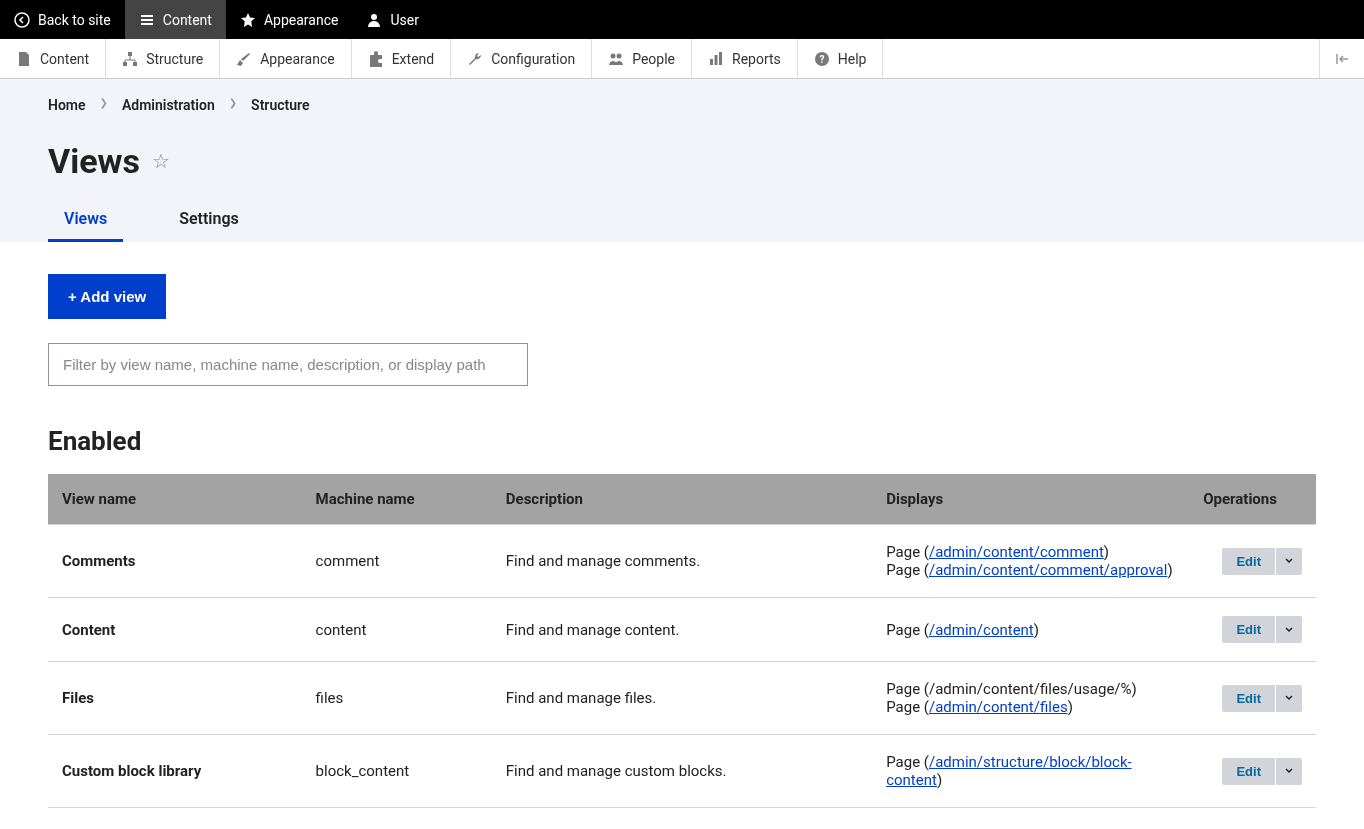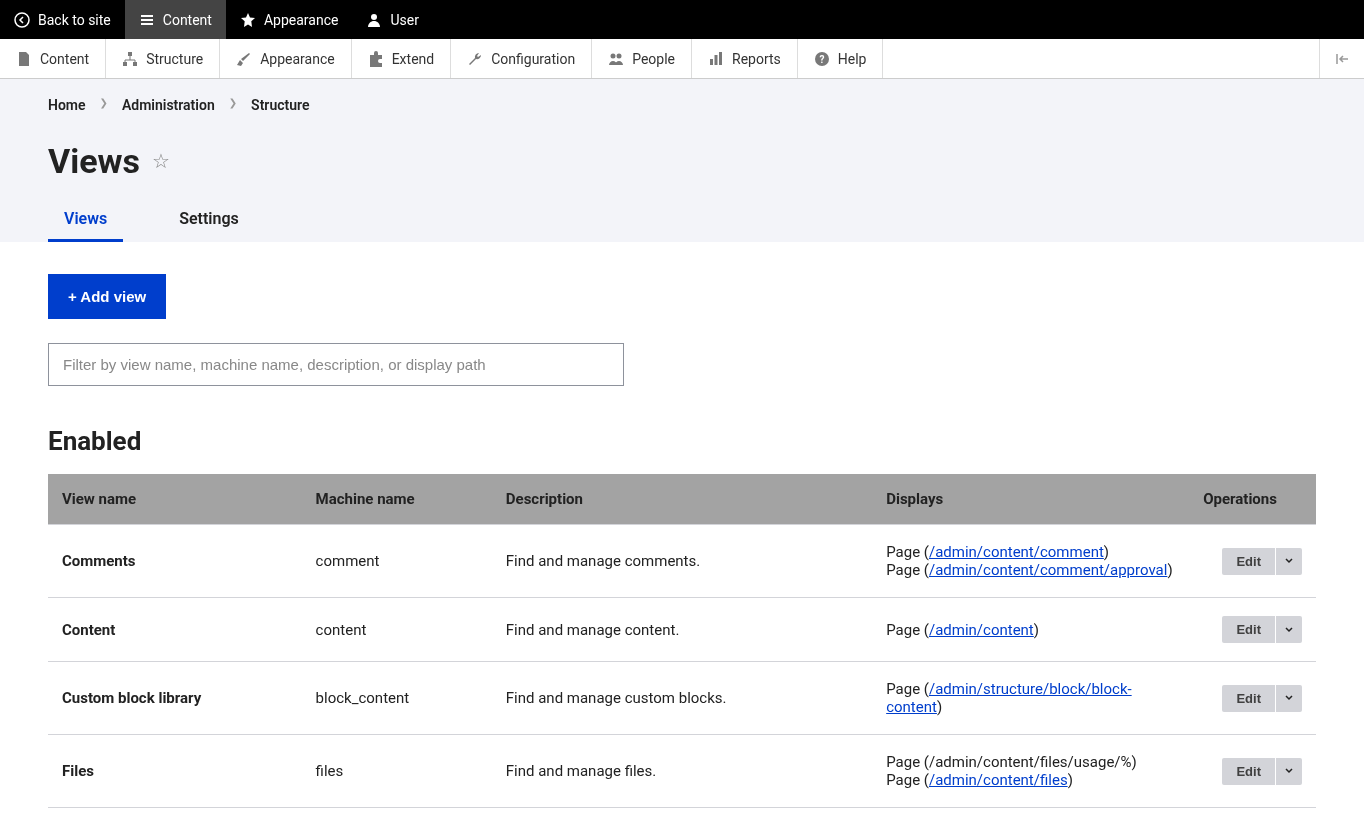--- a/index.html
+++ b/index.html
@@ -29,34 +29,34 @@
 
 
 .tabs { display: flex; gap: 40px; }
 .tab { padding: 0 16px 14px 16px; font-size: 16px; font-weight: 600; cursor: pointer; color: #222; position: relative; }
 .tab.active { color: #003ecc; }
 .tab.active::after { content: ""; position: absolute; left: 0; right: 0; bottom: 0; height: 3px; background: #003ecc; }
 
 
 .main { padding: 32px 48px; }
 .btn-primary { background: #003ecc; color: #fff; border: none; padding: 14px 20px; font-size: 15px; font-weight: 700; cursor: pointer; }
-.filter-input { margin-top: 24px; width: 576px; padding: 12px 14px; font-size: 15px; border: 1px solid #8e929c; color: #222; }
+.filter-input { margin-top: 24px; width: 480px; padding: 12px 14px; font-size: 15px; border: 1px solid #8e929c; color: #222; }
 .filter-input::placeholder { color: #888; }
 
 .section-title { font-size: 26px; font-weight: 700; margin-top: 40px; margin-bottom: 18px; }
 
 table { width: 100%; border-collapse: collapse; }
 thead th { background: #a3a3a3; text-align: left; padding: 16px 14px; font-size: 15px; font-weight: 700; border-bottom: 1px solid #d3d4d9; }
 tbody td { padding: 18px 14px; border-bottom: 1px solid #d3d4d9; font-size: 15px; vertical-align: middle; }
 tbody td.name-col { font-weight: 700; }
 .link { color: #003ecc; text-decoration: underline; }
 
 .op-cell { text-align: right; white-space: nowrap; }
 .op-btn { display: inline-flex; align-items: stretch; }
-.op-btn-main { background: #d3d4d9; border: none; padding: 6px 14px; font-size: 13px; font-weight: 700; cursor: pointer; color: #404040; border-radius: 2px 0 0 2px; }
+.op-btn-main { background: #d3d4d9; border: none; padding: 6px 14px; font-size: 13px; font-weight: 700; cursor: pointer; color: #0369a1; border-radius: 2px 0 0 2px; }
 .op-btn-drop { background: #d3d4d9; border: none; border-left: 1px solid #fff; padding: 6px 8px; cursor: pointer; border-radius: 0 2px 2px 0; display: inline-flex; align-items: center; }
 
 svg { display: block; }
 </style>
 </head>
 <body>
 
 <div class="topbar">
   <div class="topbar-item">
     <span class="ico">
@@ -241,42 +241,42 @@
           <td class="op-cell"><span class="op-btn">
               <button class="op-btn-main">Edit</button>
               <button class="op-btn-drop">
                 <svg width="10" height="10" viewBox="0 0 10 10">
                   <path d="M2 3l3 3 3-3" stroke="#222" stroke-width="1.5" fill="none"></path>
                 </svg>
               </button>
             </span></td>
         </tr>
         <tr>
+          <td class="name-col">Files</td>
+          <td>files</td>
+          <td>Find and manage files.</td>
+          <td><span>Page (/admin/content/files/usage/%)</span><br><span>Page (</span><a href="#" class="link">/admin/content/files</a><span>)</span></td>
+          <td class="op-cell"><span class="op-btn">
+              <button class="op-btn-main">Edit</button>
+              <button class="op-btn-drop">
+                <svg width="10" height="10" viewBox="0 0 10 10">
+                  <path d="M2 3l3 3 3-3" stroke="#222" stroke-width="1.5" fill="none"></path>
+                </svg>
+              </button>
+            </span></td>
+        </tr>
+        <tr>
           <td class="name-col">Custom block library</td>
           <td>block_content</td>
           <td>Find and manage custom blocks.</td>
           <td><span>Page (</span><a href="#" class="link">/admin/structure/block/block-content</a><span>)</span></td>
           <td class="op-cell"><span class="op-btn">
               <button class="op-btn-main">Edit</button>
               <button class="op-btn-drop">
                 <svg width="10" height="10" viewBox="0 0 10 10">
                   <path d="M2 3l3 3 3-3" stroke="#222" stroke-width="1.5" fill="none"></path>
                 </svg>
               </button>
             </span></td>
         </tr>
-        <tr>
-          <td class="name-col">Files</td>
-          <td>files</td>
-          <td>Find and manage files.</td>
-          <td><span>Page (/admin/content/files/usage/%)</span><br><span>Page (</span><a href="#" class="link">/admin/content/files</a><span>)</span></td>
-          <td class="op-cell"><span class="op-btn">
-              <button class="op-btn-main">Edit</button>
-              <button class="op-btn-drop">
-                <svg width="10" height="10" viewBox="0 0 10 10">
-                  <path d="M2 3l3 3 3-3" stroke="#222" stroke-width="1.5" fill="none"></path>
-                </svg>
-              </button>
-            </span></td>
-        </tr>
       </tbody>
   </table>
 </div>
 
 </body></html>

